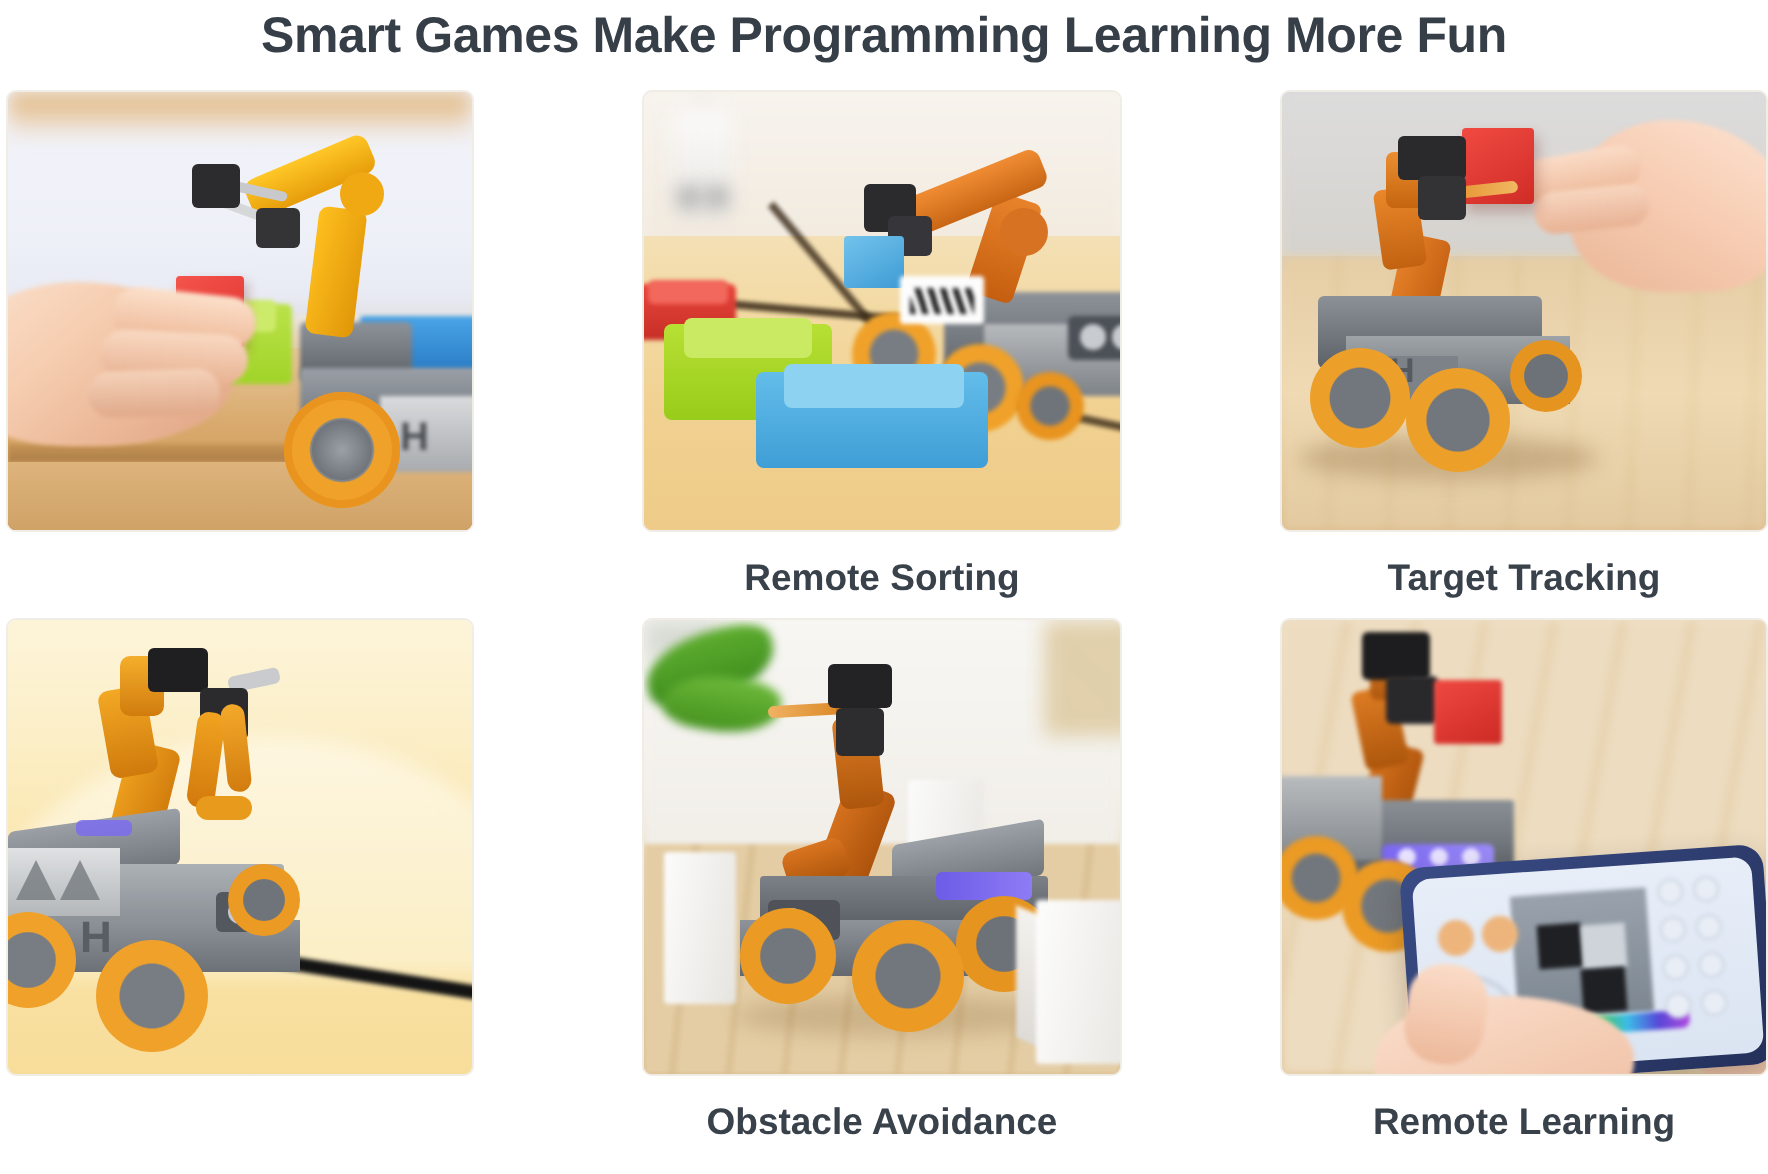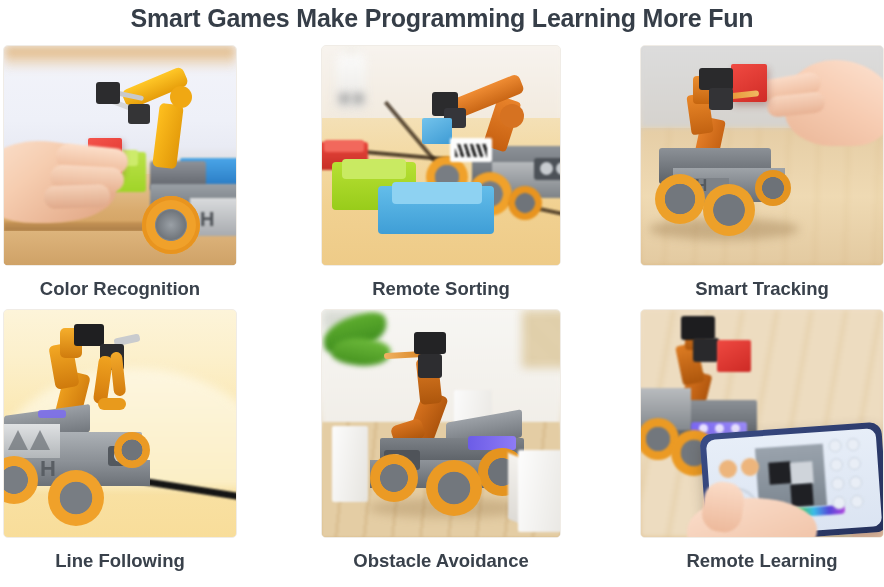--- a/index.html
+++ b/index.html
@@ -271,21 +271,20 @@
         <div class="layer t1-gripfinger"></div>
         <div class="layer t1-gripfinger2"></div>
         <div class="layer t1-grip1"></div>
         <div class="layer t1-grip2"></div>
         <div class="layer t1-car-body blur1"></div>
         <div class="layer t1-car-body2 blur1"></div>
         <div class="layer t1-carH blur1">H</div>
         <div class="layer t1-wheel"></div>
         <div class="layer t1-wheelhub"></div>
       </div>
-      <div class="caption">Color Recognition</div>
     </div>
 
     <div class="cell c1 r0">
       <div class="photo">
         <div class="layer t2-bg"></div>
         <div class="layer t2-wall blur2"></div>
         <div class="layer t2-table"></div>
         <div class="layer t2-bottle blur4"></div>
         <div class="layer t2-bottle-cap blur4"></div>
         <div class="layer t2-bottle-dot1 blur4"></div>
@@ -337,21 +336,21 @@
         <div class="layer t3-cam"></div>
         <div class="layer t3-cam2"></div>
         <div class="layer t3-carbody"></div>
         <div class="layer t3-carbody2"></div>
         <div class="layer t3-carside"></div>
         <div class="layer t3-carH">H</div>
         <div class="layer t3-wheel1"></div>
         <div class="layer t3-wheel2"></div>
         <div class="layer t3-wheel3"></div>
       </div>
-      <div class="caption">Smart Tracking</div>
+      <div class="caption">Target Tracking</div>
     </div>
 
     <div class="cell c0 r1">
       <div class="photo">
         <div class="layer t4-bg"></div>
         <div class="layer t4-curve blur4"></div>
         <div class="layer t4-line blur1"></div>
         <div class="layer t4-arm-low"></div>
         <div class="layer t4-arm-mid"></div>
         <div class="layer t4-arm-up"></div>
@@ -368,21 +367,20 @@
         <div class="layer t4-chev1"></div>
         <div class="layer t4-chev2"></div>
         <div class="layer t4-carbot"></div>
         <div class="layer t4-carH">H</div>
         <div class="layer t4-sensor"></div>
         <div class="layer t4-sensor-e"></div>
         <div class="layer t4-wheel3"></div>
         <div class="layer t4-wheel1"></div>
         <div class="layer t4-wheel2"></div>
       </div>
-      <div class="caption">Line Following</div>
     </div>
 
     <div class="cell c1 r1">
       <div class="photo">
         <div class="layer t5-bg"></div>
         <div class="layer t5-wall blur2"></div>
         <div class="layer t5-floor blur1"></div>
         <div class="layer t5-wallpanel blur4"></div>
         <div class="layer t5-plantpot blur4"></div>
         <div class="layer t5-plant1 blur2"></div>

